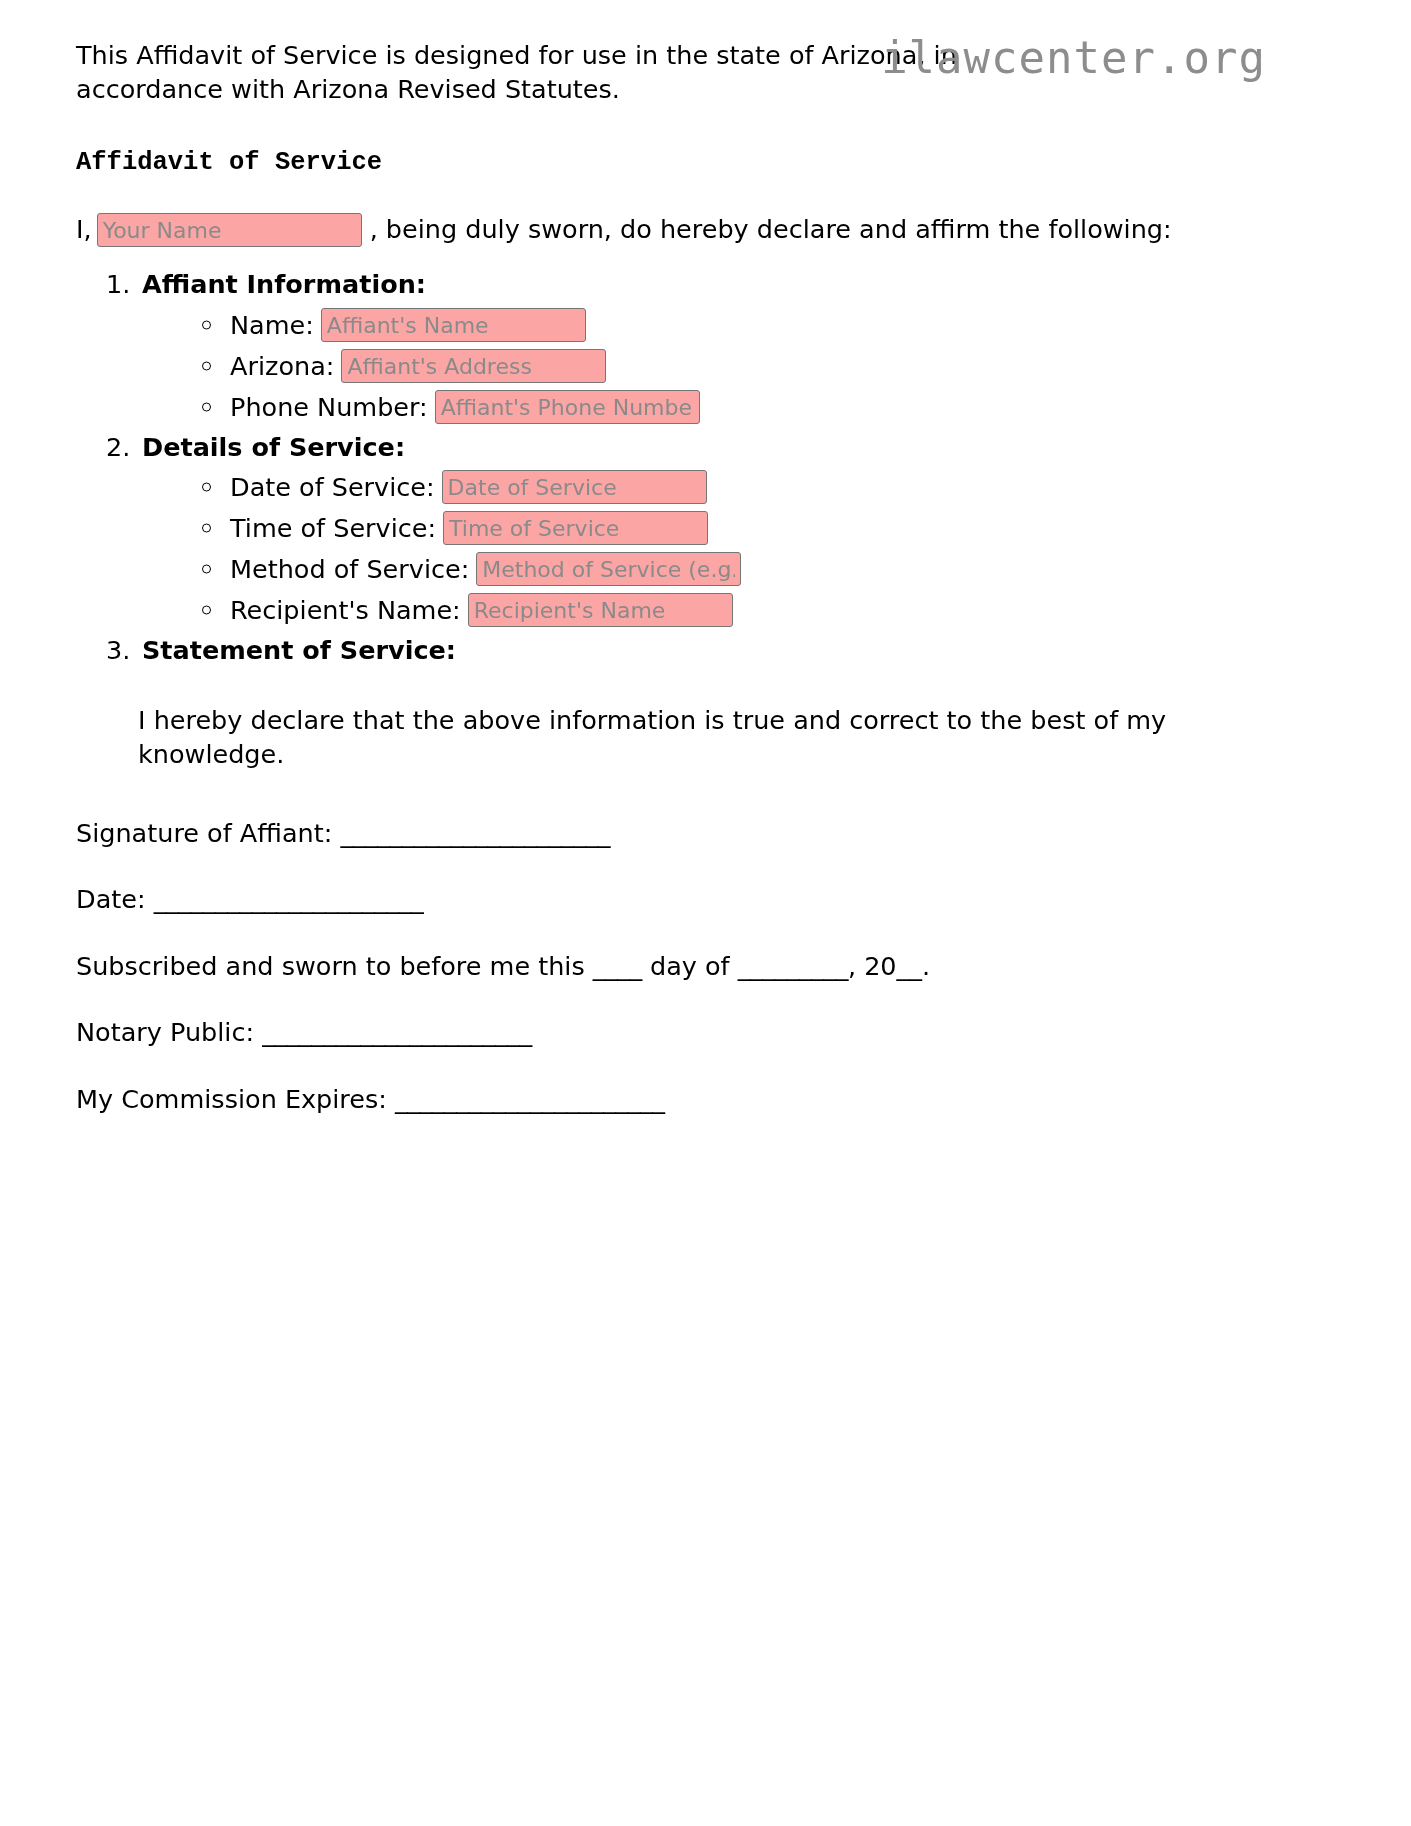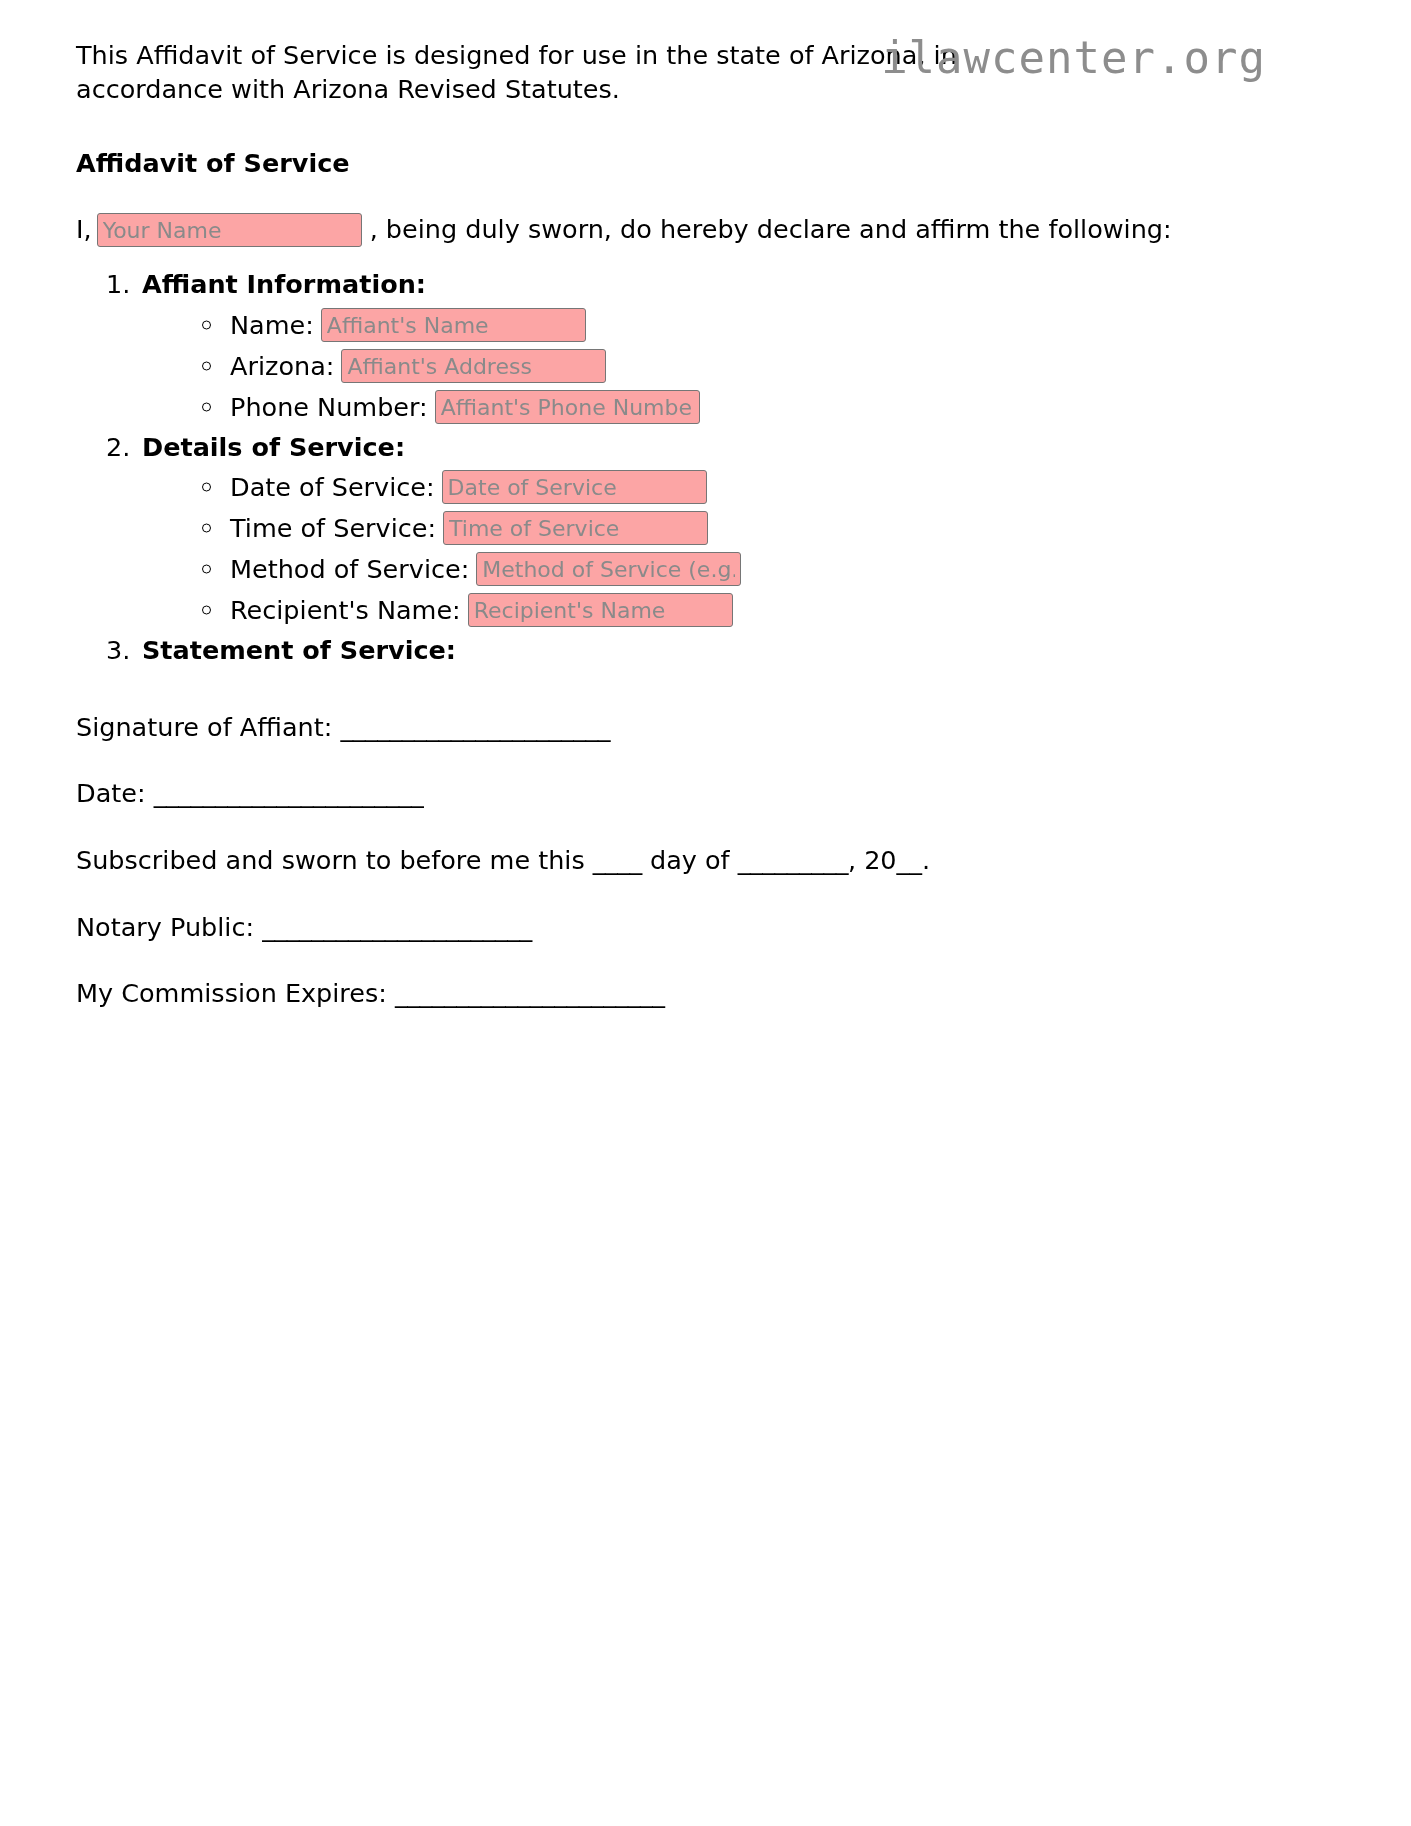--- a/index.html
+++ b/index.html
@@ -48,20 +48,21 @@
     font-size: 25.5px;
     line-height: 1.33;
     max-width: 1025px;
   }
   h2.section-heading {
     margin: 0;
     padding-top: 41px;
     font-size: 25.5px;
     font-weight: bold;
     line-height: 1.2;
+    font-family: Liberation Mono, monospace;
   }
   .declaration-line {
     padding-top: 35px;
     font-size: 25.5px;
     line-height: 1.25;
     display: flex;
     align-items: center;
     flex-wrap: nowrap;
     white-space: nowrap;
   }
@@ -231,20 +232,21 @@
       </ul>
     </li>
 
     <li class="main-item">
       <span class="num">3.</span>
       <span class="main-label">Statement of Service:</span>
     </li>
 
   </ol>
 
+  <p class="statement-para">I hereby declare that the above information is true and correct to the best of my knowledge.</p>
 
   <div class="signature-block">
 
     <p class="sig-line">
       <span>Signature of Affiant:</span>
       <span class="blank">______________________</span>
     </p>
 
     <p class="sig-line">
       <span>Date:</span>

